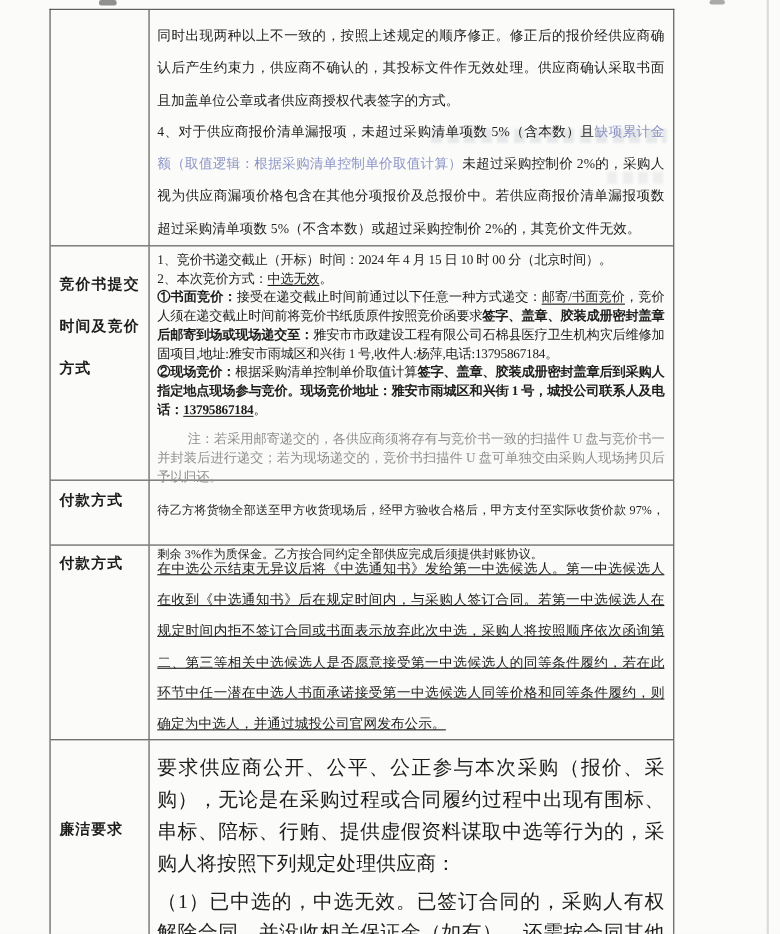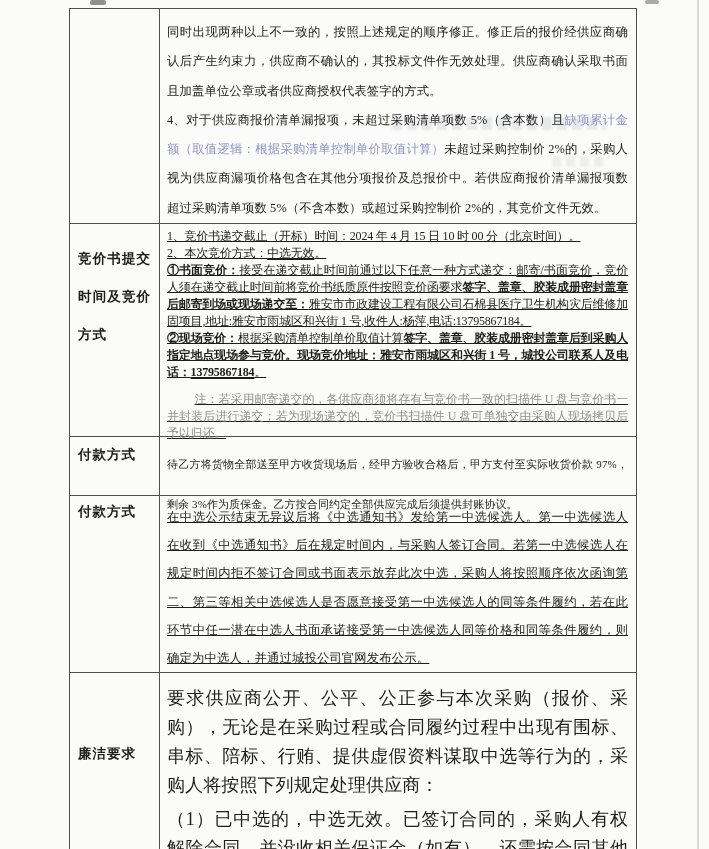--- a/index.html
+++ b/index.html
@@ -37,21 +37,20 @@
       rgba(140,145,160,.3) 0 9px, rgba(140,145,160,0) 9px 14px);
     filter:blur(1.2px);opacity:.4;
   }
 
   
   .doc-table{
     position:absolute;left:45px;top:8px;width:568px;height:841px;
     border:1px solid var(--border,#4f4f4f);border-bottom:none;
     box-sizing:border-box;display:flex;flex-direction:column;
     color:var(--ink,#1d1d1b);
-    margin-left:24px;
   }
   .row{display:flex;box-sizing:border-box;border-bottom:1px solid var(--border,#4f4f4f);}
   .row:last-child{border-bottom:none;flex:1;}
   .r1{height:226px;} .r2{height:213px;} .r3{height:59px;} .r4{height:182px;}
 
   .hcell{
     width:90px;flex:0 0 90px;box-sizing:border-box;
     border-right:1px solid var(--border,#4f4f4f);
     padding:0 8px;font-weight:600;font-size:13.5px;letter-spacing:1px;
     text-align:justify;text-align-last:left;word-break:break-all;
@@ -62,21 +61,21 @@
   .r5 .hcell{padding-top:72px;line-height:18px;}
 
   .ccell{
     flex:1;box-sizing:border-box;padding:0 8px 0 7px;
     text-align:justify;text-justify:inter-character;word-break:break-all;
   }
   .para{margin:0;}
   .r1 .ccell{padding-top:9px;}
   .r1 .para{font-size:12.4px;line-height:29.3px;letter-spacing:.1px;}
   .r2 .ccell{padding-top:4px;}
-  .r2 .para{font-size:12px;line-height:17px;letter-spacing:-.2px;text-decoration:underline;}
+  .r2 .para{font-size:12px;line-height:17px;letter-spacing:-.2px;}
   .r2 .note{margin-top:10px;text-indent:2.3em;}
   .r3 .ccell{padding-top:7px;}
   .r3 .para{font-size:11px;line-height:40px;letter-spacing:.1px;}
   .r4 .ccell{padding-top:7px;text-decoration:underline;}
   .r4 .para{font-size:12.4px;line-height:28.2px;letter-spacing:.1px;}
   .r5 .ccell{padding-top:11px;}
   .r5 .para{font-size:18px;line-height:29px;letter-spacing:.1px;}
   .r5 .p2{margin-top:5px;}
 
   .seg-b{font-weight:700;}

